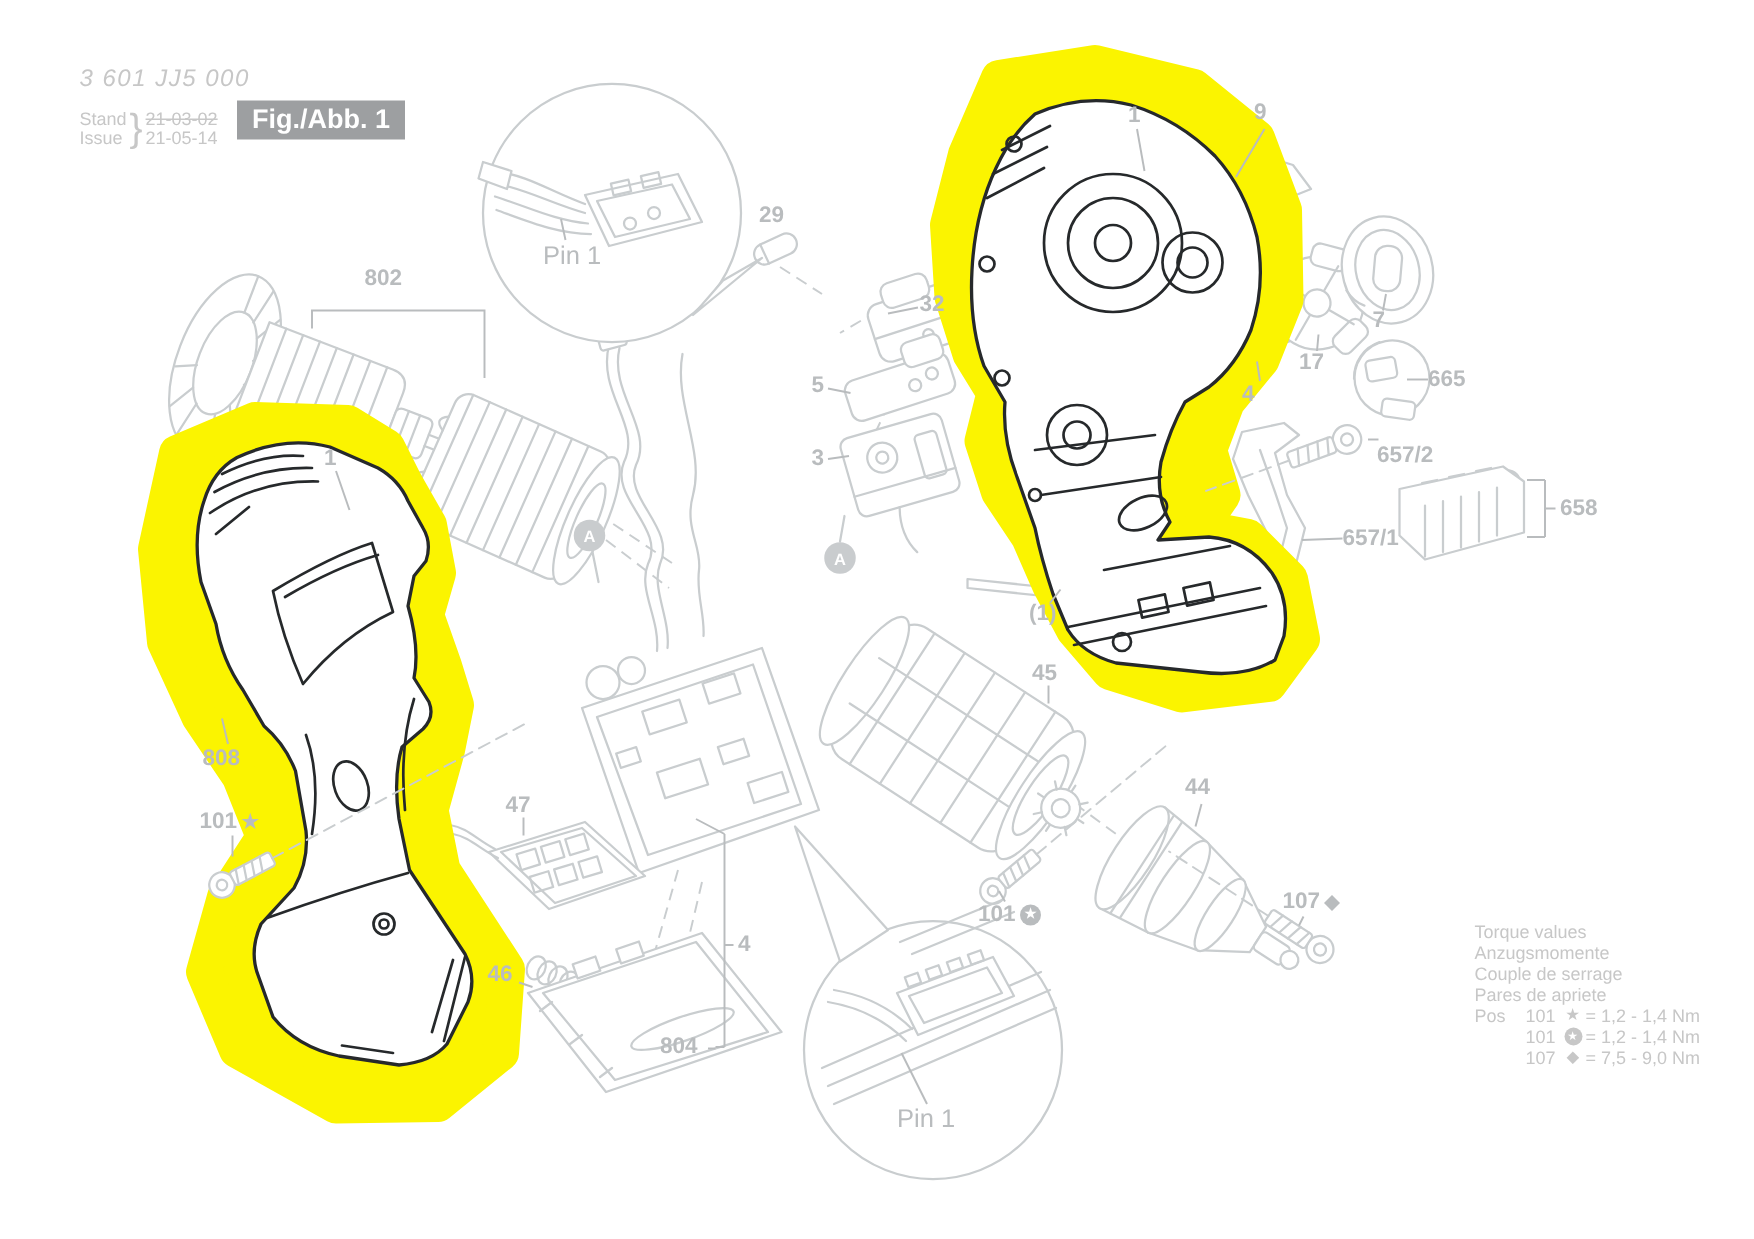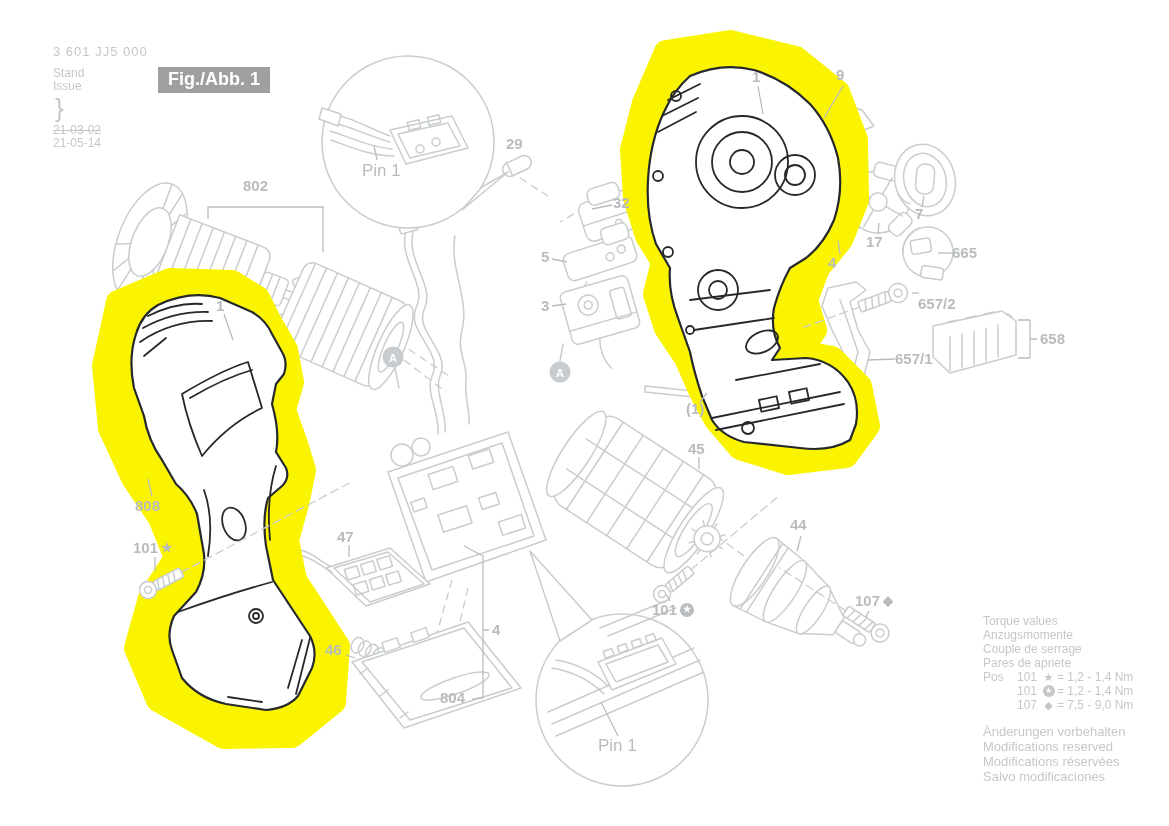--- a/index.html
+++ b/index.html
@@ -5,22 +5,22 @@
   html,body{margin:0;padding:0;background:#fff;font-family:"Liberation Sans",sans-serif;}
   #stage{position:relative;width:1169px;height:826px;background:#fff;overflow:hidden;}
   #art{position:absolute;left:0;top:0;z-index:1;}
   .lbl{position:absolute;z-index:3;font-weight:bold;font-size:15px;color:var(--c-label);white-space:nowrap;display:flex;align-items:center;gap:3px;}
   .lbl-sm{position:absolute;z-index:3;font-size:17px;color:var(--c-label);white-space:nowrap;}
   .star{font-size:13px;line-height:1;}
   .diamond{font-size:13px;line-height:1;}
   .circstar{width:14px;height:14px;border-radius:50%;background:var(--c-label);color:#fff;display:inline-flex;align-items:center;justify-content:center;font-size:9px;line-height:1;}
   
   #hdr{position:absolute;left:53px;top:44px;z-index:3;color:var(--c-note);}
-  #part-no{font-size:13px;letter-spacing:1px;}
-  #issue-row{display:flex;align-items:flex-start;margin-top:8px;flex-direction:column;}
+  #part-no{font-size:16px;letter-spacing:1px;font-style:italic;}
+  #issue-row{display:flex;align-items:center;margin-top:8px;}
   #issue-words{font-size:12px;line-height:13px;}
   #brace{font-size:26px;font-weight:300;margin:0 2px;color:var(--c-note);}
   #dates{font-size:12px;line-height:13px;}
   .strike{text-decoration:line-through;}
   #figbox{position:absolute;left:158px;top:67px;z-index:3;background:var(--c-figbox);color:#fff;font-weight:bold;font-size:18px;padding:2px 10px 3px 10px;}
   
   #torque{position:absolute;left:983px;top:614px;z-index:3;color:var(--c-note);font-size:12px;line-height:14px;}
   .trow{display:flex;align-items:center;}
   .t-pos{width:27px;}
   .t-num{width:27px;text-align:right;margin-right:3px;}
@@ -475,20 +475,14 @@
   <div class="trow">
     <span class="t-pos"></span>
     <span class="t-num">107</span>
     <span class="t-sym">
           <span class="diamond">◆</span>
         </span>
     <span>= 7,5 - 9,0 Nm</span>
   </div>
 </div>
 
-<div id="legal">
-  <div>Änderungen vorbehalten</div>
-  <div>Modifications reserved</div>
-  <div>Modifications réservées</div>
-  <div>Salvo modificaciones</div>
-</div>
 
 </div>
 
 </body></html>

